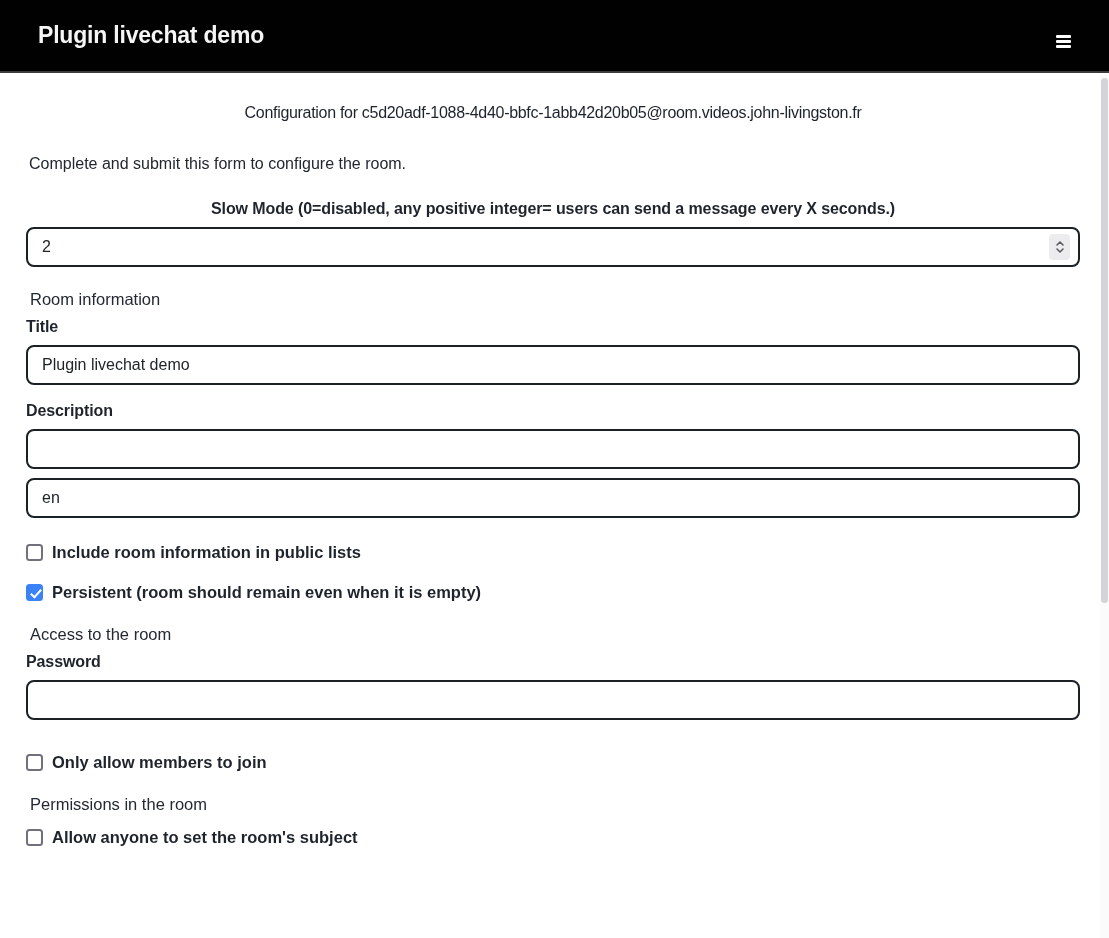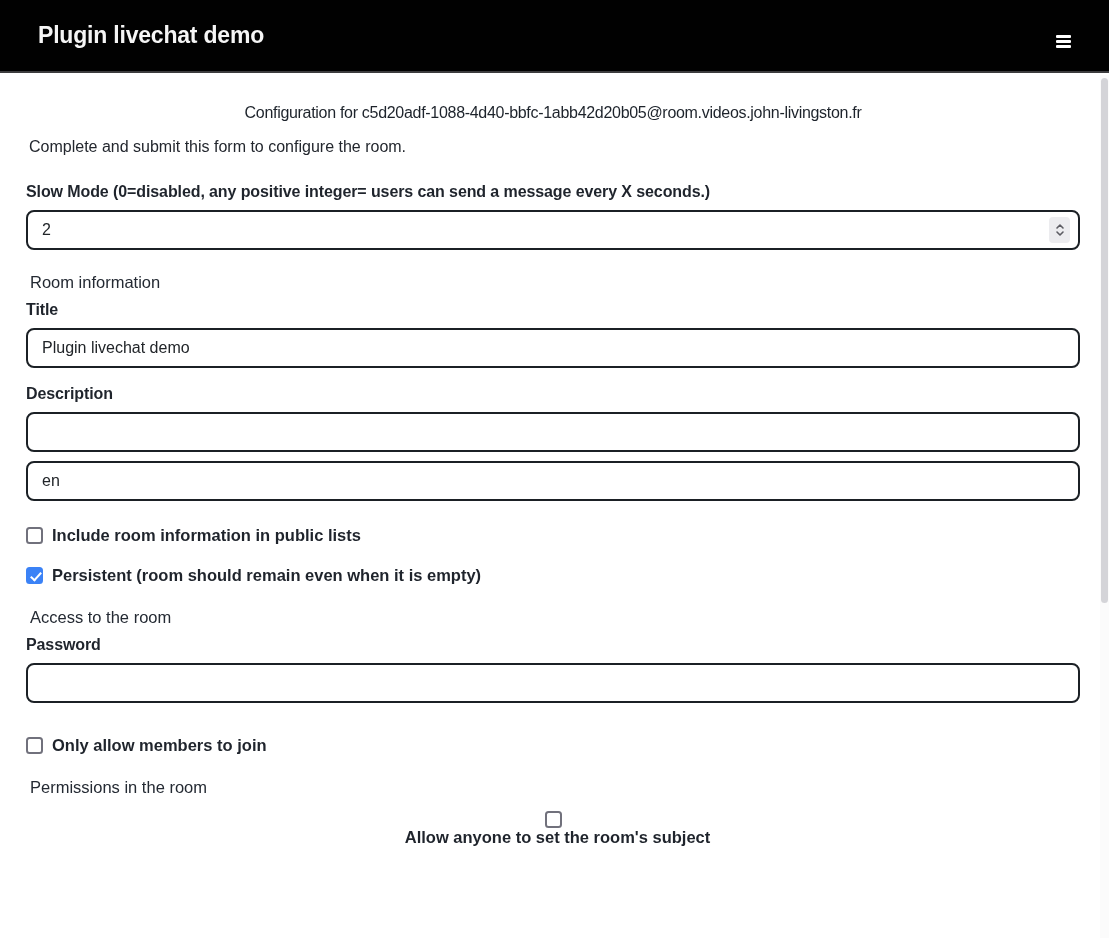--- a/index.html
+++ b/index.html
@@ -13,45 +13,45 @@
     letter-spacing:-0.2px; }
   .menu-btn { position:absolute; right:33px; top:29px; width:26px; height:24px;
     background:transparent; border:none; cursor:pointer; display:flex;
     flex-direction:column; justify-content:center; align-items:center; gap:2px; }
   .menu-btn i { display:block; width:15px; height:3px; background:#ffffff; border-radius:1px; }
 
   
   .page { padding:0 29px 0 26px; }
   .page-title { margin-top:31px; text-align:center; font-size:16px; font-weight:400;
     color:#1d232b; letter-spacing:-0.3px; }
-  .intro { margin-top:16px; margin-left:3px; font-size:16px; color:#23272e; }
+  .intro { margin-top:33px; margin-left:3px; font-size:16px; color:#23272e; }
 
   .field-label { display:block; font-size:16px; font-weight:700; color:#1f242c;
     letter-spacing:-0.1px; }
   .section-label { margin-left:4px; font-size:16.5px; font-weight:400; color:#242a33; }
 
   .input-wrap { position:relative; }
   .text-input { display:block; width:100%; height:40px; border:2px solid #1b2025;
     border-radius:8px; background:#ffffff; padding:0 40px 0 14px; font-size:16px;
     color:#212529; font-family:inherit; outline:none; }
   .stepper { position:absolute; right:10px; top:50%; transform:translateY(-50%);
     width:21px; height:26px; background:#ececef; border-radius:4px;
     display:flex; align-items:center; justify-content:center; cursor:pointer; }
 
   
-  .mt-slowlabel { margin-top:27px; }
+  .mt-slowlabel { margin-top:27px;text-align:center; }
   .mt-input     { margin-top:9px;  }
   .mt-section1  { margin-top:23px; }
   .mt-sublabel  { margin-top:9px;  }
   .mt-label     { margin-top:17px; }
   .mt-check1    { margin-top:21px; }
   .mt-check2    { margin-top:25px; }
   .mt-section2  { margin-top:23px; }
   .mt-check3    { margin-top:33px;text-align:center; }
-  .mt-permcheck { margin-top:14px;flex-direction:column; }
+  .mt-permcheck { margin-top:14px; }
 
   
   .check-row { display:flex; align-items:center; cursor:pointer; }
   .cb { position:relative; flex:0 0 auto; width:17px; height:17px;
     border:2px solid #71717c; border-radius:3.5px; background:#ffffff; }
   .cb.checked { background:#3b82f6; border-color:#3b82f6; }
   .cb.checked::after { content:""; position:absolute; left:4.5px; top:0.5px;
     width:4px; height:9px; border:solid #ffffff; border-width:0 2px 2px 0;
     transform:rotate(42deg); }
   .cb-label { margin-left:9px; font-size:16.5px; font-weight:700; color:#1f242c; }

